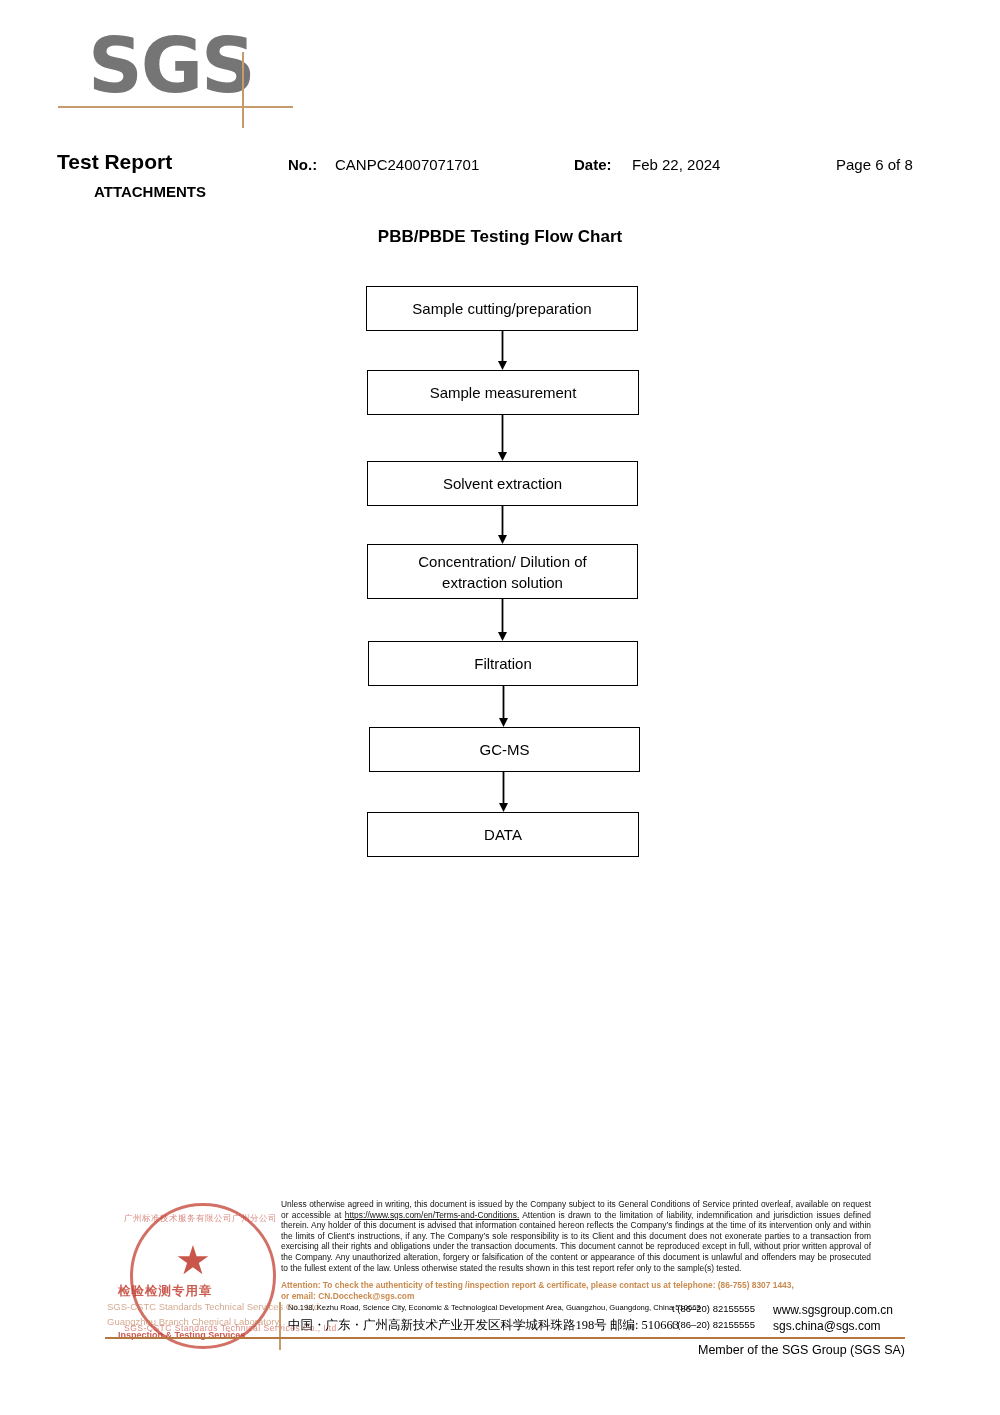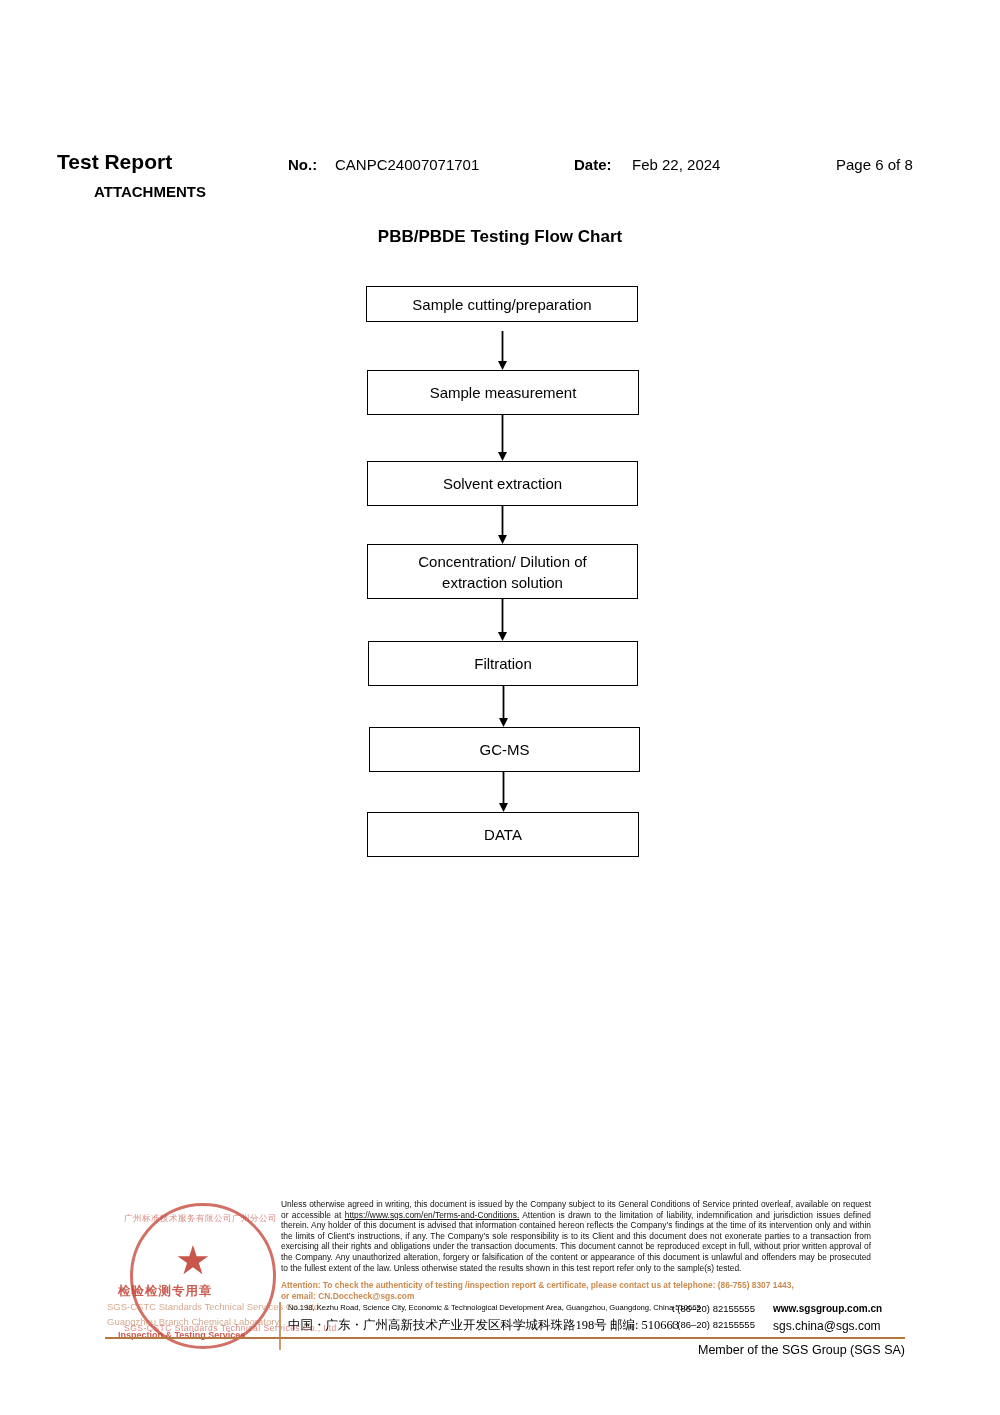--- a/index.html
+++ b/index.html
@@ -259,51 +259,56 @@
   .addr-cn {
     position: absolute;
     left: 288px;
     top: 1317px;
     font-size: 12.5px;
     white-space: nowrap;
     font-family: Liberation Serif, serif;
   }
   .tel1 { position: absolute; left: 672px; top: 1303px; font-size: 9.5px; white-space: nowrap; }
   .tel2 { position: absolute; left: 672px; top: 1319px; font-size: 9.5px; white-space: nowrap; }
-  .web  { position: absolute; left: 773px; top: 1303px; font-size: 10px; white-space: nowrap; font-weight: bold; }
+  .web  { position: absolute; left: 773px; top: 1303px; font-size: 12px; white-space: nowrap; }
   .mail { position: absolute; left: 773px; top: 1319px; font-size: 12px; white-space: nowrap; }
 
   #member {
     position: absolute;
     left: 0;
     top: 1343px;
     width: 905px;
     text-align: right;
     font-size: 12.5px;
   }
 </style>
 </head>
 <body>
 
 <div id="page">
 
+  <div id="logo-wrap">
+    <div id="logo-text">SGS</div>
+    <div id="logo-rule-h"></div>
+    <div id="logo-rule-v"></div>
+  </div>
 
   <div id="header-row">
     <div class="hdr-title">Test Report</div>
     <div class="hdr-sub">ATTACHMENTS</div>
     <div class="hdr-lbl" id="lbl-no">No.:</div>
     <div class="hdr-val" id="val-no">CANPC24007071701</div>
     <div class="hdr-lbl" id="lbl-date">Date:</div>
     <div class="hdr-val" id="val-date">Feb 22, 2024</div>
     <div class="hdr-val" id="val-page">Page 6 of 8</div>
   </div>
 
   <div id="chart-title">PBB/PBDE Testing Flow Chart</div>
   <div id="flow">
-      <div class="fbox" style="left: 366px; top: 286px; width: 272px; height: 36px;">
+      <div class="fbox" style="left: 366px; top: 286px; width: 272px; height: 45px;">
         <span>Sample cutting/preparation</span>
       </div>
       <div class="fbox" style="left: 367px; top: 370px; width: 272px; height: 45px;">
         <span>Sample measurement</span>
       </div>
       <div class="fbox" style="left: 367px; top: 461px; width: 271px; height: 45px;">
         <span>Solvent extraction</span>
       </div>
       <div class="fbox" style="left: 367px; top: 544px; width: 271px; height: 55px;">
         <span>Concentration/ Dilution of<br>extraction solution</span>

